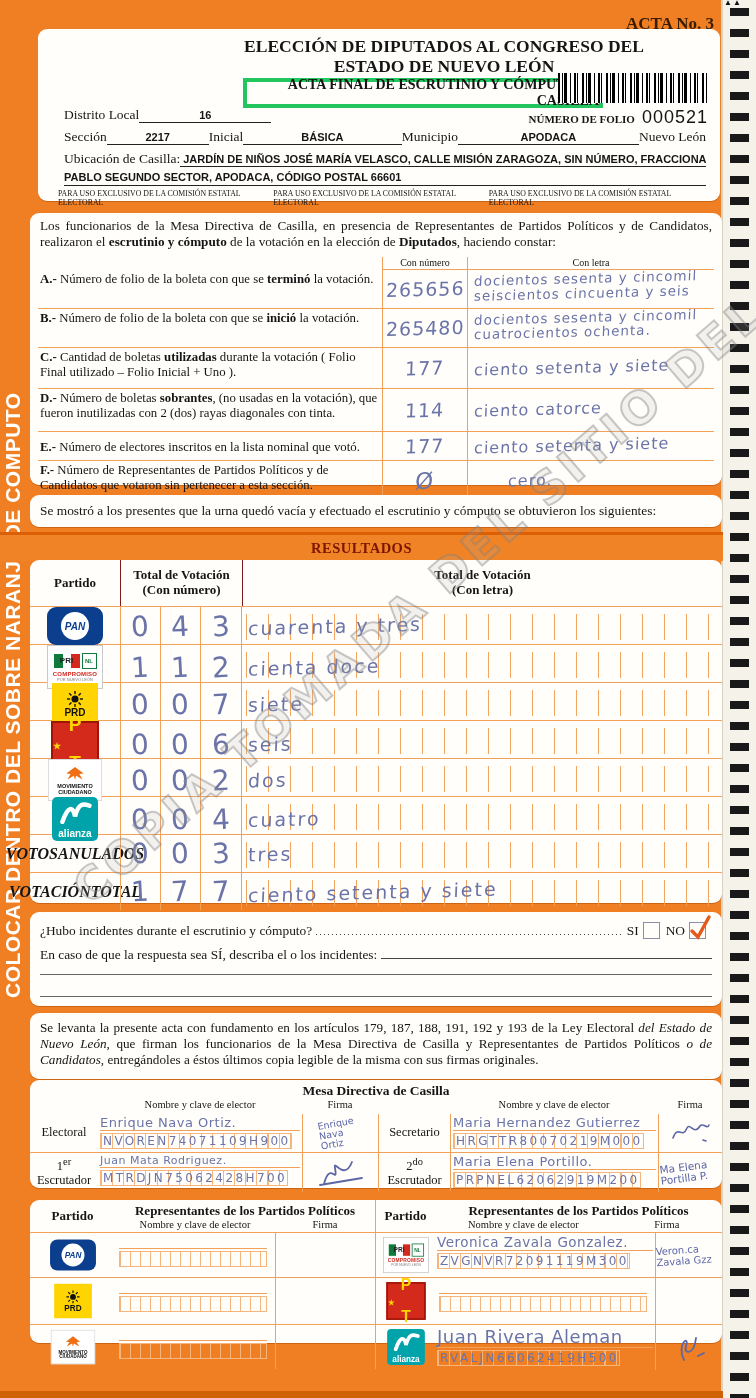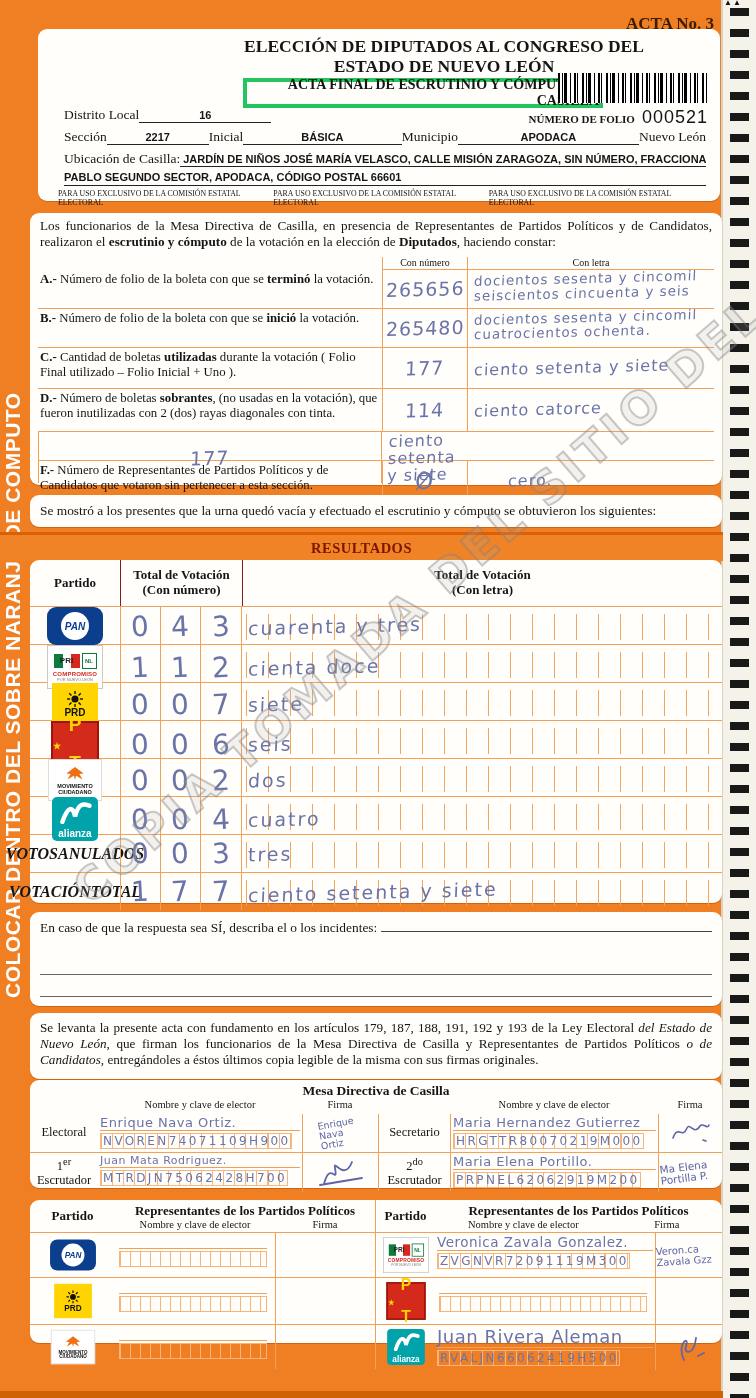--- a/index.html
+++ b/index.html
@@ -262,20 +262,23 @@
         <div class="fdesc"><span class="b">D.-</span><span> Número de boletas </span><span class="b">sobrantes</span><span>, (no usadas en la votación), que fueron inutilizadas con 2 (dos) rayas diagonales con tinta.</span></div>
         <div class="fnum">
             <span class="hw hw-num">114</span>
           </div>
         <div class="fletra" style="display:flex;align-items:center">
             <span class="hw" style="font-size:16px">ciento catorce</span>
           </div>
       </div>
 
       <div class="frw" style="height:28px">
+        <div class="fdesc" style="display:flex;align-items:center">
+            <span><span class="b">E.-</span><span> Número de electores inscritos en la lista nominal que votó.</span></span>
+          </div>
         <div class="fnum">
             <span class="hw hw-num">177</span>
           </div>
         <div class="fletra" style="display:flex;align-items:center">
             <span class="hw" style="font-size:16px">ciento setenta y siete</span>
           </div>
       </div>
 
       <div class="frw" style="height:40px">
         <div class="fdesc"><span class="b">F.-</span><span> Número de Representantes de Partidos Políticos y de Candidatos que votaron sin pertenecer a esta sección.</span></div>
@@ -513,20 +516,32 @@
           </div>
       </div>
       <div class="rletra">
           <div class="ticks"></div>
           <span class="hw hw-word">ciento setenta y siete</span>
         </div>
     </div>
   </div>
 
   <div class="card qcard">
+    <div class="qrow">
+      <span>¿Hubo incidentes durante el escrutinio y cómputo?</span>
+      <span class="dots"></span>
+      <span>SI</span>
+      <span class="chk"></span>
+      <span>NO</span>
+      <span class="chk">
+        <svg width="24" height="26" viewBox="0 0 24 26">
+          <path d="M4 17 L10 23 L21 3" stroke="#e4581c" stroke-width="3.4" fill="none" stroke-linecap="round"></path>
+        </svg>
+      </span>
+    </div>
     <div class="qrow2">
       <span>En caso de que la respuesta sea SÍ, describa el o los incidentes:</span>
       <span class="qline"></span>
     </div>
     <div class="rule" style="top:62px"></div>
     <div class="rule" style="top:84px"></div>
   </div>
 
   <div class="card lcard">
     <div class="legal">

